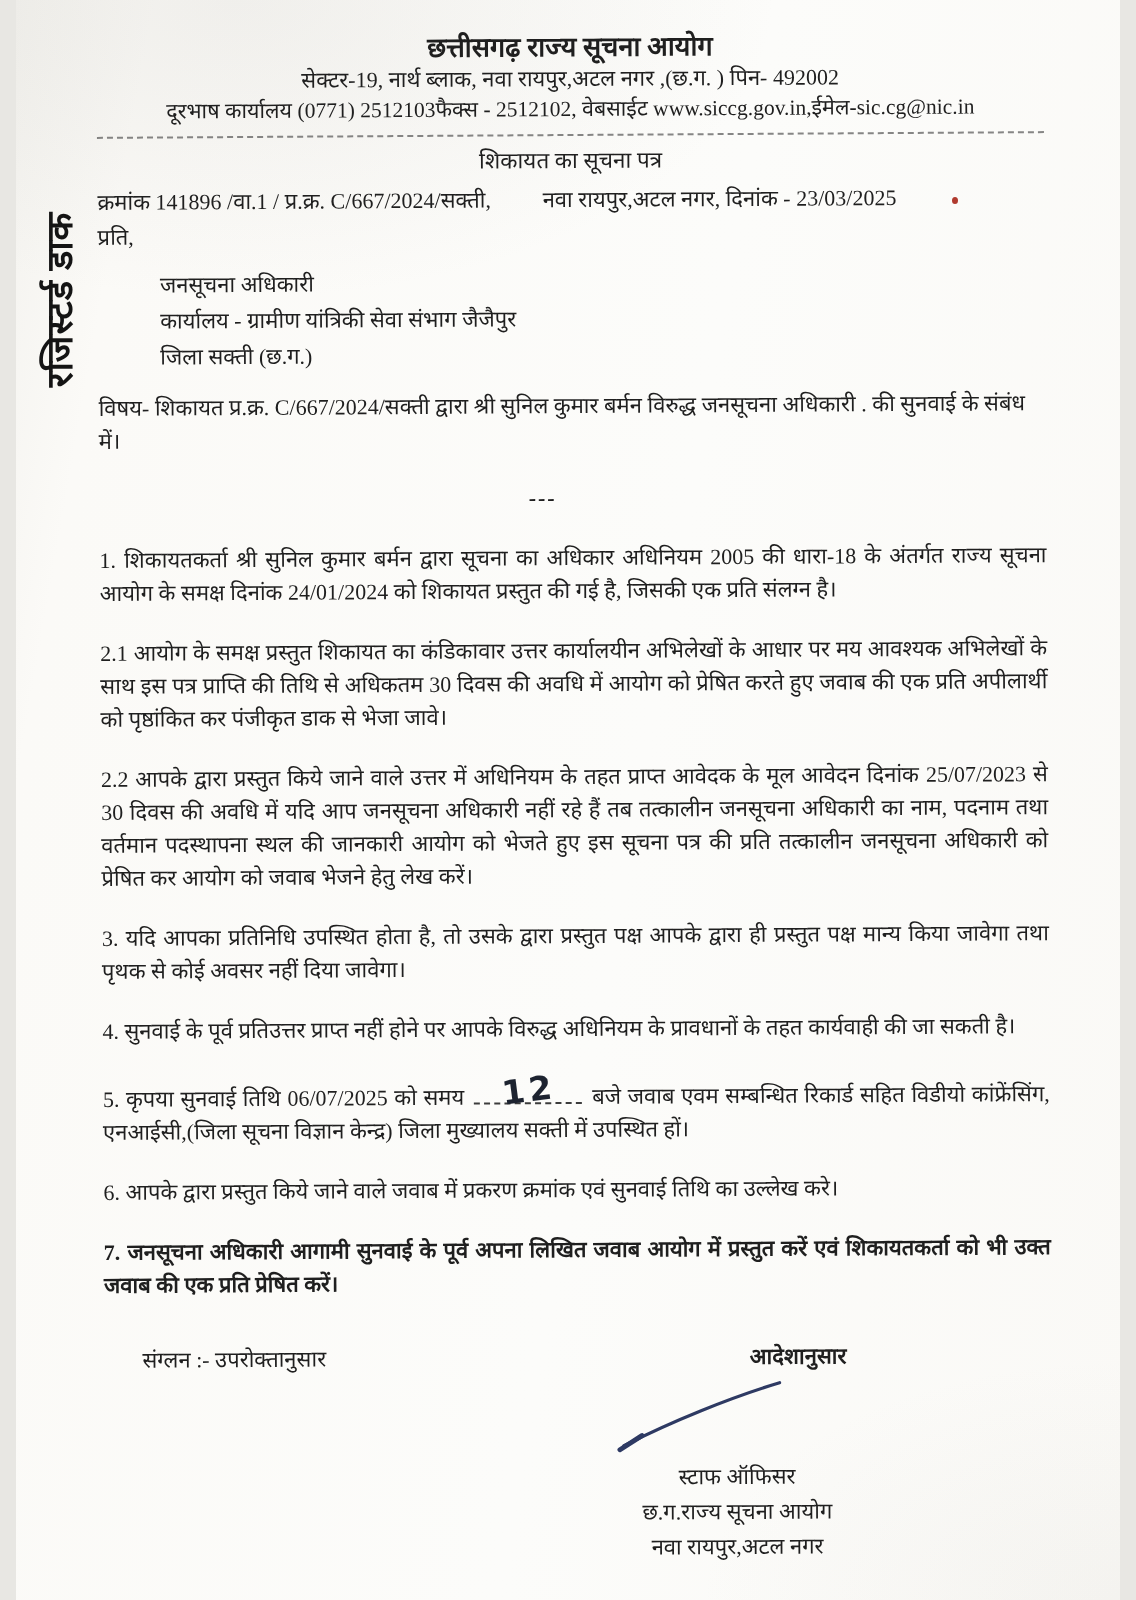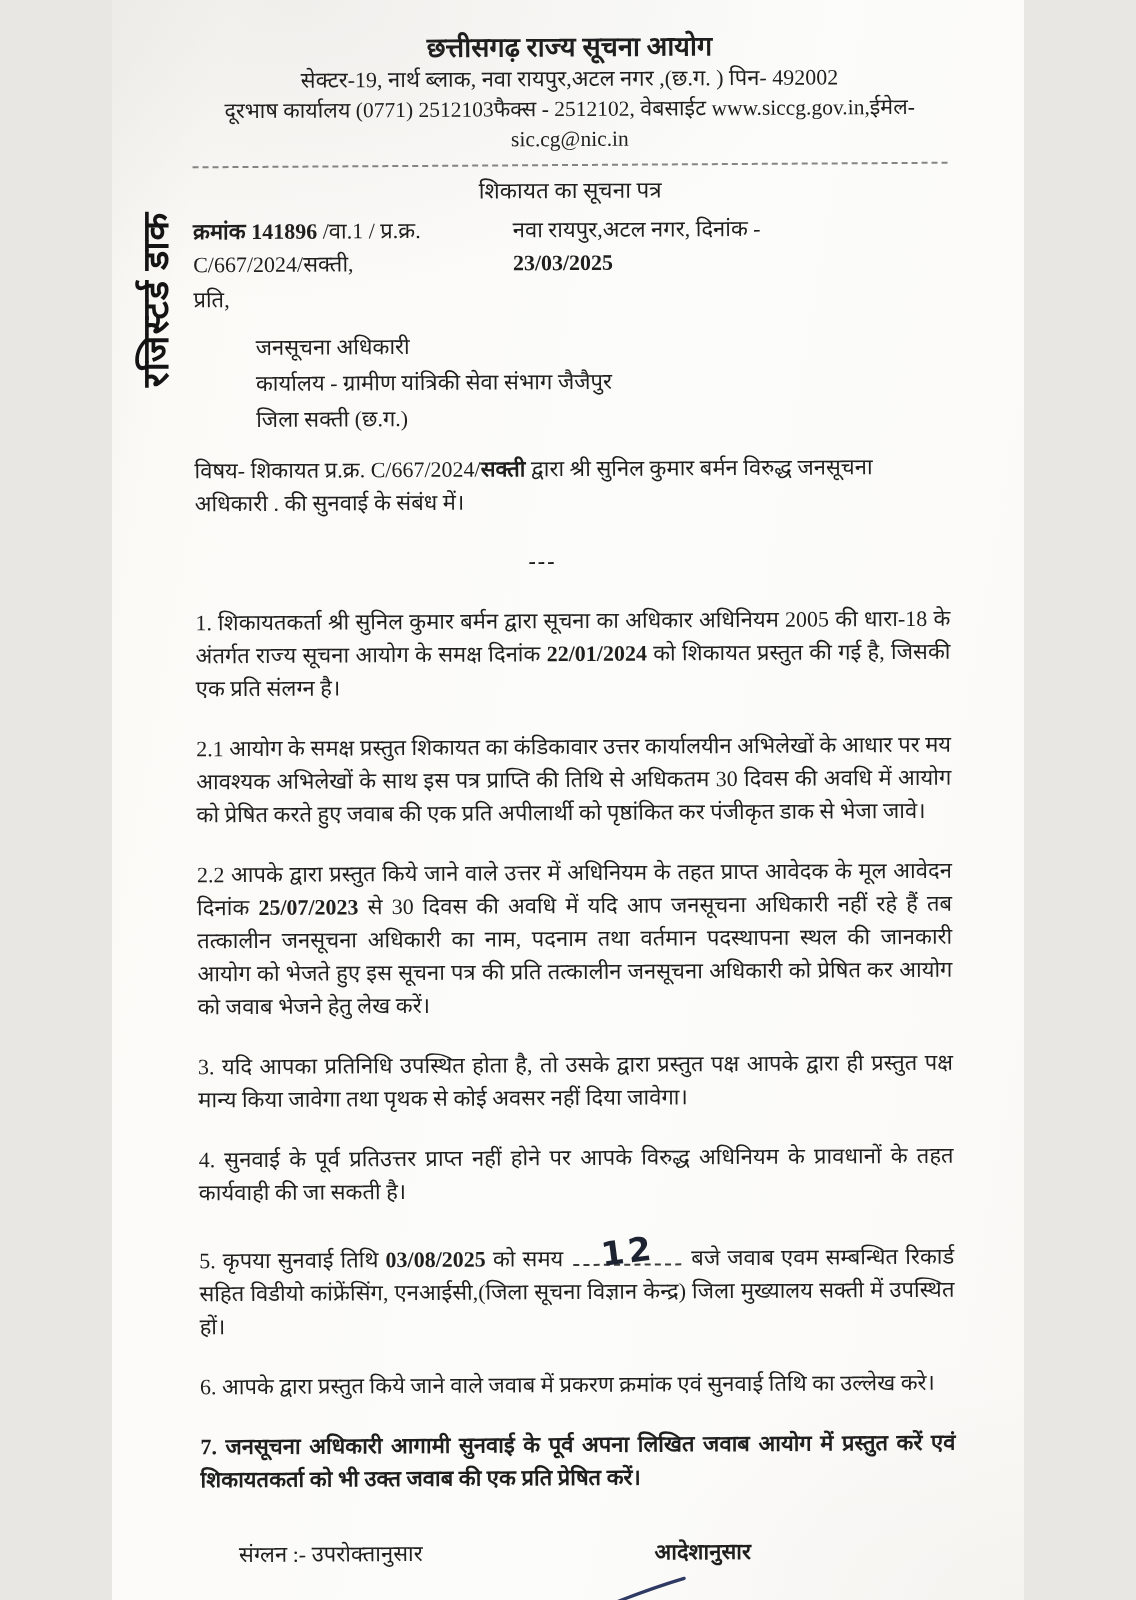--- a/index.html
+++ b/index.html
@@ -1,18 +1,18 @@
 <!DOCTYPE html>
 <html><head>
 <meta charset="utf-8">
 <style>
   html,body{margin:0;padding:0;background:#e8e7e3;}
   .sheet{
     position:relative;
-    width:912px;height:1600px;
+    width:1104px;height:1600px;
     margin:0 auto;
     background:
       radial-gradient(ellipse 900px 500px at 20% 0%, rgba(190,188,182,.18), rgba(0,0,0,0) 60%),
       radial-gradient(ellipse 700px 400px at 100% 100%, rgba(200,198,190,.12), rgba(0,0,0,0) 60%),
       linear-gradient(100deg,#f3f2ee 0%,#fbfaf7 10%,#fcfcfa 55%,#faf9f6 100%);
     overflow:hidden;
     font-family:"Liberation Serif","DejaVu Serif",serif;
     color:#1f1f1f;
   }
   .content{
@@ -28,21 +28,21 @@
     font-weight:bold; font-size:36px; letter-spacing:1px; color:#141414;
   }
   header{ text-align:center; }
   .org{ font-weight:bold; font-size:27px; line-height:34px; }
   .addr{ font-size:22px; line-height:30px; }
   .contact{ font-size:21.5px; line-height:30px; }
   .rule{ border-top:2px dashed rgba(70,70,70,.65); margin:10px 0 8px 0; }
   .title{ text-align:center; font-size:22.5px; margin:4px 0 6px 0; }
   .refline{ display:flex; justify-content:space-between; }
   .refline .right{ margin-right:148px; }
-  .bld{ font-weight:bold; }
+  .bld{ font-weight:normal; }
   .to{ margin-top:2px; }
   .addressee{ margin:14px 0 10px 62px; }
   .addressee div{ line-height:36px; }
   .subject{ margin-top:16px; }
   .sep{ text-align:center; font-weight:bold; letter-spacing:2px;
         margin:26px 60px 10px 0; }
   .para{ margin:27px 0 0 0; text-align:justify; }
   .para.bold-para{ font-weight:bold; }
   
   .hw-slot{
@@ -92,26 +92,26 @@
       <div>जनसूचना अधिकारी</div>
       <div>कार्यालय - ग्रामीण यांत्रिकी सेवा संभाग जैजैपुर</div>
       <div>जिला सक्ती (छ.ग.)</div>
     </div>
 
     <div class="subject" id="subject"><span>विषय- शिकायत प्र.क्र. C/667/2024/</span><span class="bld">सक्ती</span><span> द्वारा श्री सुनिल कुमार बर्मन विरुद्ध जनसूचना अधिकारी . की सुनवाई के संबंध में।</span></div>
 
     <div class="sep">---</div>
 
     <div id="paragraphs">
-        <div class="para"><span>1. शिकायतकर्ता श्री सुनिल कुमार बर्मन द्वारा सूचना का अधिकार अधिनियम 2005 की धारा-18 के अंतर्गत राज्य सूचना आयोग के समक्ष दिनांक </span><span class="bld">22/01/2024</span><span> को शिकायत प्रस्तुत की गई है, जिसकी एक प्रति संलग्न है।</span></div>
+        <div class="para"><span>1. शिकायतकर्ता श्री सुनिल कुमार बर्मन द्वारा सूचना का अधिकार अधिनियम 2005 की धारा-18 के अंतर्गत राज्य सूचना आयोग के समक्ष दिनांक </span><span class="bld">24/01/2024</span><span> को शिकायत प्रस्तुत की गई है, जिसकी एक प्रति संलग्न है।</span></div>
         <div class="para"><span>2.1 आयोग के समक्ष प्रस्तुत शिकायत का कंडिकावार उत्तर कार्यालयीन अभिलेखों के आधार पर मय आवश्यक अभिलेखों के साथ इस पत्र प्राप्ति की तिथि से अधिकतम 30 दिवस की अवधि में आयोग को प्रेषित करते हुए जवाब की एक प्रति अपीलार्थी को पृष्ठांकित कर पंजीकृत डाक से भेजा जावे।</span></div>
         <div class="para"><span>2.2 आपके द्वारा प्रस्तुत किये जाने वाले उत्तर में अधिनियम के तहत प्राप्त आवेदक के मूल आवेदन दिनांक </span><span class="bld">25/07/2023</span><span> से 30 दिवस की अवधि में यदि आप जनसूचना अधिकारी नहीं रहे हैं तब तत्कालीन जनसूचना अधिकारी का नाम, पदनाम तथा वर्तमान पदस्थापना स्थल की जानकारी आयोग को भेजते हुए इस सूचना पत्र की प्रति तत्कालीन जनसूचना अधिकारी को प्रेषित कर आयोग को जवाब भेजने हेतु लेख करें।</span></div>
         <div class="para"><span>3. यदि आपका प्रतिनिधि उपस्थित होता है, तो उसके द्वारा प्रस्तुत पक्ष आपके द्वारा ही प्रस्तुत पक्ष मान्य किया जावेगा तथा पृथक से कोई अवसर नहीं दिया जावेगा।</span></div>
         <div class="para"><span>4. सुनवाई के पूर्व प्रतिउत्तर प्राप्त नहीं होने पर आपके विरुद्ध अधिनियम के प्रावधानों के तहत कार्यवाही की जा सकती है।</span></div>
-        <div class="para"><span>5. कृपया सुनवाई तिथि </span><span class="bld">03/08/2025</span><span> को समय</span><span class="hw-slot"><span class="hw-num">12</span></span><span>बजे जवाब एवम सम्बन्धित रिकार्ड सहित विडीयो कांफ्रेंसिंग, एनआईसी,(जिला सूचना विज्ञान केन्द्र) जिला मुख्यालय सक्ती में उपस्थित हों।</span></div>
+        <div class="para"><span>5. कृपया सुनवाई तिथि </span><span class="bld">06/07/2025</span><span> को समय</span><span class="hw-slot"><span class="hw-num">12</span></span><span>बजे जवाब एवम सम्बन्धित रिकार्ड सहित विडीयो कांफ्रेंसिंग, एनआईसी,(जिला सूचना विज्ञान केन्द्र) जिला मुख्यालय सक्ती में उपस्थित हों।</span></div>
         <div class="para"><span>6. आपके द्वारा प्रस्तुत किये जाने वाले जवाब में प्रकरण क्रमांक एवं सुनवाई तिथि का उल्लेख करे।</span></div>
         <div class="para bold-para"><span>7. जनसूचना अधिकारी आगामी सुनवाई के पूर्व अपना लिखित जवाब आयोग में प्रस्तुत करें एवं शिकायतकर्ता को भी उक्त जवाब की एक प्रति प्रेषित करें।</span></div>
       </div>
 
     <div class="closing-row">
       <span class="enc">संग्लन :- उपरोक्तानुसार</span>
       <span class="ord">आदेशानुसार</span>
     </div>
 
     <div class="signature-wrap">

